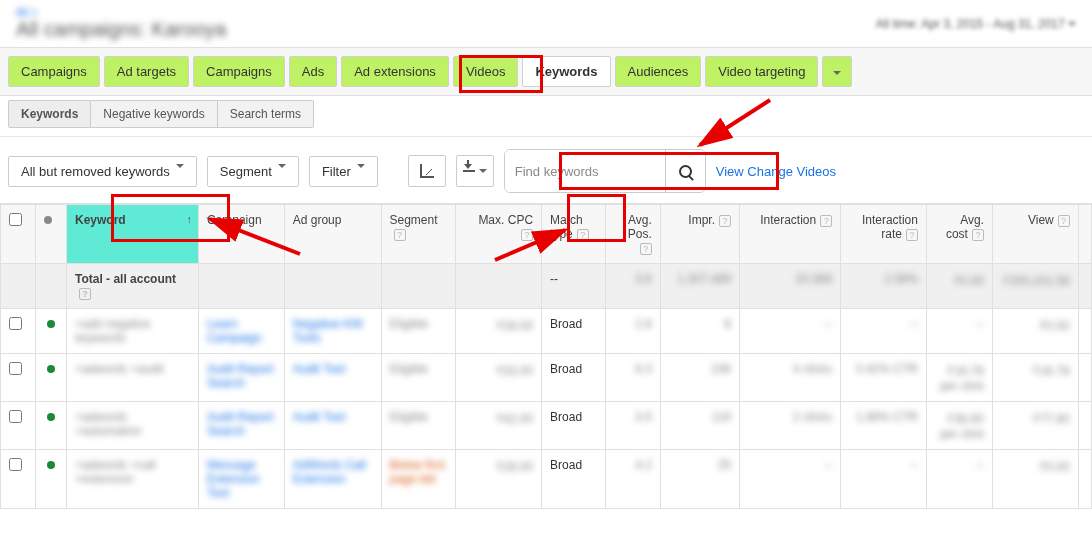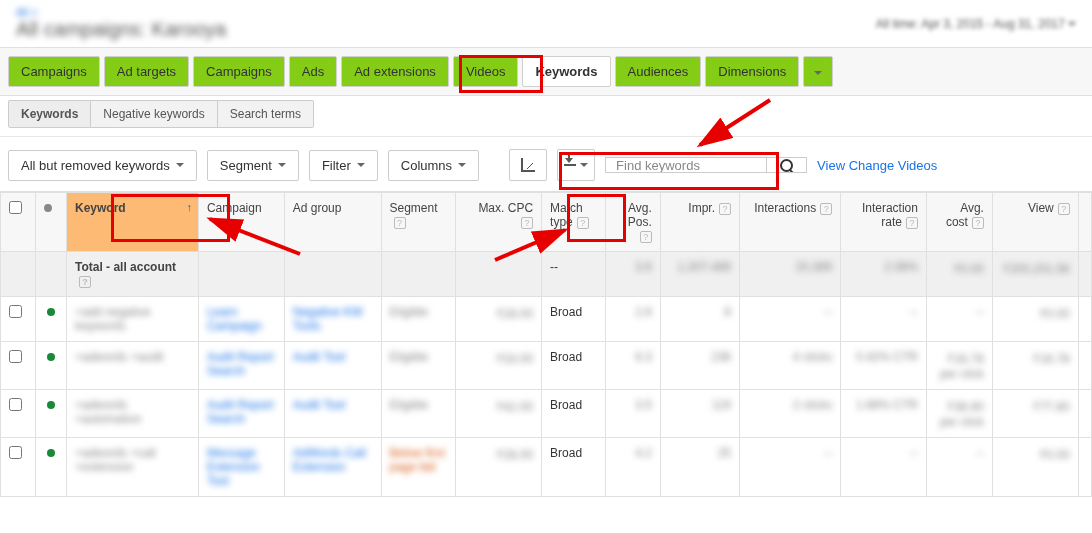--- a/index.html
+++ b/index.html
@@ -3,52 +3,52 @@
 <meta charset="utf-8">
 <style>
   * { box-sizing: border-box; margin: 0; padding: 0; }
   body { font-family: Arial, sans-serif; font-size: 13px; color: #333; background: #fff; width: 1092px; }
   .header-bar { padding: 6px 16px; display:flex; justify-content:space-between; align-items:center; }
   .header-left { color:#666; filter: blur(3px); }
   .header-right { color:#555; filter: blur(2px); font-size:12px; }
   .header-left .breadcrumb-small { font-size:11px; color:#1a73e8; }
   .header-left .title { font-size:20px; font-weight:400; color:#555; }
   .tabs-row { border-top:1px solid #e0e0e0; border-bottom:1px solid #e0e0e0; padding: 8px 8px 8px 8px; background:#f7f7f7; display:flex; align-items:center; gap:0;}
-  .tab-btn { background:#84cc16; border:1px solid #d0d0d0; padding:7px 12px; font-size:13px; color:#333; cursor:pointer; margin-right:4px; border-radius:2px; }
+  .tab-btn { background:#bef264; border:1px solid #d0d0d0; padding:7px 12px; font-size:13px; color:#333; cursor:pointer; margin-right:4px; border-radius:2px; }
   .tab-btn.more { padding:7px 10px; }
   .tab-btn.active { background:#fff; font-weight:700; }
   .subtabs-row { padding:4px 8px 8px 8px; border-bottom:1px solid #e6e6e6; }
   .subtab-group { display:inline-flex; }
   .subtab { background:#f2f2f2; border:1px solid #ccc; padding:6px 12px; font-size:12px; color:#555; cursor:pointer; }
   .subtab + .subtab { border-left:none; }
   .subtab:first-child { border-radius:2px 0 0 2px; }
   .subtab:last-child { border-radius:0 2px 2px 0; }
   .subtab.active { font-weight:700; background:#ededed; }
   .toolbar { padding: 12px 8px 10px 8px; display:flex; align-items:center; gap:10px; }
-  .pill-btn { background:#fff; border:1px solid #ccc; padding:7px 12px; font-size:13px; color:#333; cursor:pointer; border-radius:2px; display:inline-flex; align-items:center; gap:6px;}
+  .pill-btn { background:#fff; border:1px solid #ccc; padding:7px 12px; font-size:13px; color:#333; cursor:pointer; border-radius:2px; display:inline-flex; align-items:flex-start; gap:6px;}
   .caret { display:inline-block; width:0; height:0; border-left:4px solid transparent; border-right:4px solid transparent; border-top:4px solid #666; vertical-align:middle; }
   .icon-btn { background:#fff; border:1px solid #ccc; width:38px; height:32px; display:inline-flex; align-items:center; justify-content:center; cursor:pointer; border-radius:2px;}
   .icon-chart { width:14px; height:14px; border-left:2px solid #555; border-bottom:2px solid #555; position:relative; }
   .icon-chart::after { content:""; position:absolute; bottom:1px; left:2px; width:10px; height:6px; background:linear-gradient(135deg, transparent 45%, #555 45%, #555 55%, transparent 55%); }
   .icon-download { width:12px; height:2px; background:#555; position:relative; }
   .icon-download::before { content:""; position:absolute; top:-10px; left:4px; width:2px; height:8px; background:#555; }
   .icon-download::after { content:""; position:absolute; top:-6px; left:1px; width:0; height:0; border-left:4px solid transparent; border-right:4px solid transparent; border-top:5px solid #555; }
   .icon-btn.dl .caret { margin-left:4px; }
-  .search-wrap { display:flex; border:1px solid #ccc; border-radius:0; overflow:hidden; height:16px; }
+  .search-wrap { display:flex; border:1px solid #ccc; border-radius:6px; overflow:hidden; height:44px; }
   .search-wrap input { border:none; padding:0 10px; width:160px; font-size:13px; outline:none; color:#999; }
   .search-wrap input::placeholder { color:#888; }
   .search-btn { background:#fff; border:none; border-left:1px solid #ccc; width:40px; display:flex; align-items:center; justify-content:center; cursor:pointer; }
   .icon-search { width:13px; height:13px; border:2px solid #333; border-radius:50%; position:relative; }
   .icon-search::after { content:""; position:absolute; width:2px; height:6px; background:#333; transform:rotate(-45deg); bottom:-5px; right:-2px; }
   .link { color:#1a73e8; text-decoration:none; cursor:pointer; }
   .table-wrap { width:100%; overflow-x:auto; border-top:1px solid #e0e0e0; }
   table { border-collapse:collapse; width:100%; min-width:1092px; table-layout:fixed; }
   th, td { border:1px solid #e0e0e0; padding:8px 8px; text-align:left; vertical-align:top; font-size:12px; color:#333; }
   th { background:#f7f7f7; font-weight:400; color:#444; position:relative; }
-  th.sorted { background:#fdba74; font-weight:700; }
+  th.sorted { background:#5eead4; font-weight:700; }
   th .sort-arrow { position:absolute; right:6px; top:8px; font-size:11px; color:#555; }
   th.right, td.right { text-align:right; }
   .checkbox { width:13px; height:13px; }
   .status-dot { width:8px; height:8px; border-radius:50%; background:#1a8a3a; display:inline-block; }
   .status-dot.gray { background:#888; }
   .q { display:inline-block; width:12px; height:12px; border:1px solid #bbb; border-radius:2px; font-size:9px; line-height:11px; text-align:center; color:#bbb; margin-left:4px; vertical-align:middle;}
   tbody tr.total-row td { background:#f0f0f0; font-weight:400; }
   tbody tr.total-row td:nth-child(3) { font-weight:700; color:#444;}
   .blur { filter: blur(3px); color:#888; user-select:none; }
   .blur-blue { filter: blur(3px); color:#1a73e8; user-select:none; }
@@ -90,21 +90,21 @@
 
 <div class="tabs-row" id="main-tabs">
       <button class="tab-btn">Campaigns</button>
       <button class="tab-btn">Ad targets</button>
       <button class="tab-btn">Campaigns</button>
       <button class="tab-btn">Ads</button>
       <button class="tab-btn">Ad extensions</button>
       <button class="tab-btn">Videos</button>
       <button class="tab-btn active">Keywords</button>
       <button class="tab-btn">Audiences</button>
-      <button class="tab-btn">Dimensions</button>
+      <button class="tab-btn">Video targeting</button>
       <button class="tab-btn more"><span class="caret"></span></button>
     </div>
 
 <div class="subtabs-row">
   <div class="subtab-group" id="sub-tabs">
         <button class="subtab active">Keywords</button>
         <button class="subtab">Negative keywords</button>
         <button class="subtab">Search terms</button>
       </div>
 </div>
@@ -113,24 +113,20 @@
   <button class="pill-btn">
         <span>All but removed keywords</span>
         <span class="caret"></span>
       </button>
   <button class="pill-btn">
         <span>Segment</span>
         <span class="caret"></span>
       </button>
   <button class="pill-btn">
         <span>Filter</span>
-        <span class="caret"></span>
-      </button>
-  <button class="pill-btn">
-        <span>Columns</span>
         <span class="caret"></span>
       </button>
   <div style="width:10px"></div>
   <button class="icon-btn">
         <span class="icon-chart"></span>
       </button>
   <button class="icon-btn dl">
         <span class="icon-download"></span>
         <span class="caret"></span>
       </button>
@@ -167,21 +163,21 @@
       <th><input type="checkbox" class="checkbox" style=""></th>
       <th><span class="status-dot gray"></span></th>
       <th class="sorted"><span>Keyword</span><span class="sort-arrow">↑</span></th>
       <th><span>Campaign</span></th>
       <th><span>Ad group</span></th>
       <th><span>Segment</span><span class="q">?</span></th>
       <th class="right"><span>Max. CPC</span><span class="q">?</span></th>
       <th><span>Match type</span><span class="q">?</span></th>
       <th class="right"><span>Avg. Pos.</span><span class="q">?</span></th>
       <th class="right"><span>Impr.</span><span class="q">?</span></th>
-      <th class="right"><span>Interactions</span><span class="q">?</span></th>
+      <th class="right"><span>Interaction</span><span class="q">?</span></th>
       <th class="right"><span>Interaction rate</span><span class="q">?</span></th>
       <th class="right"><span>Avg. cost</span><span class="q">?</span></th>
       <th class="right"><span>View</span><span class="q">?</span></th>
       <th></th>
     </tr>
   </thead>
   <tbody id="tbody">
     <tr class="total-row">
       <td></td>
             <td></td>

